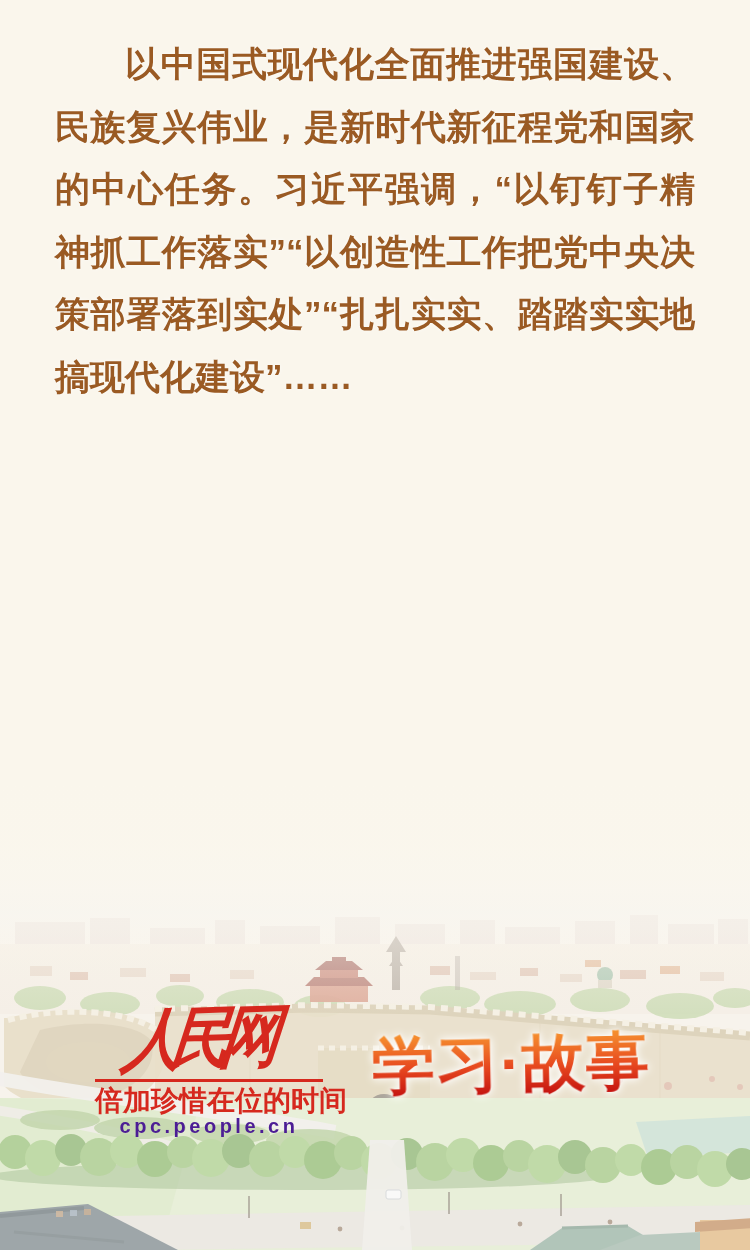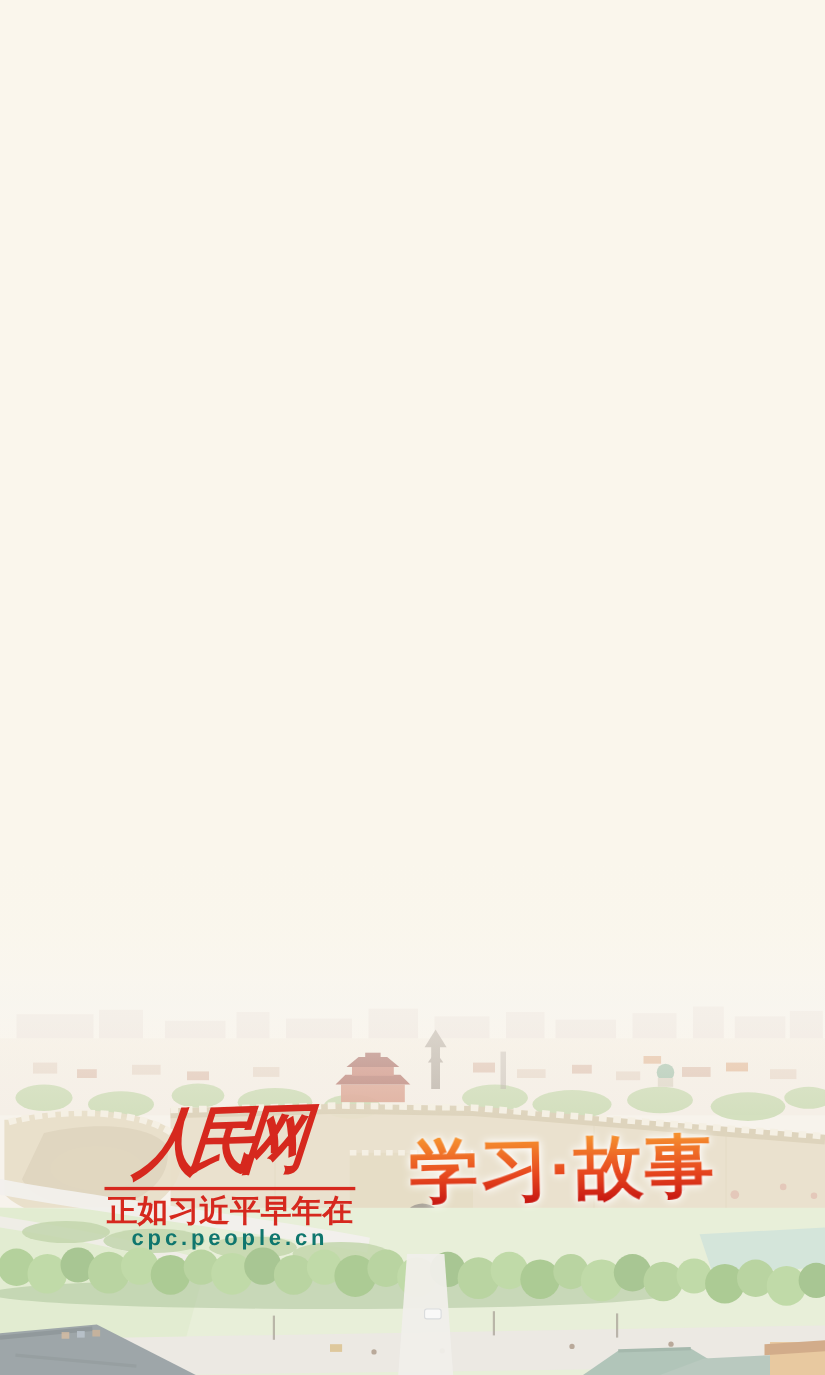--- a/index.html
+++ b/index.html
@@ -42,21 +42,21 @@
     white-space:nowrap;
   }
   .brand-rule{position:absolute;left:0;top:77px;width:228px;height:3px;background:#D6281E;}
   .brand-name{
     position:absolute;left:0;top:84px;width:228px;
     font-size:28px;font-weight:800;color:#D6281E;
     text-align:center;letter-spacing:0;line-height:1.05;white-space:nowrap;
   }
   .brand-url{
     position:absolute;left:0;top:113px;width:228px;
-    font-size:20px;font-weight:700;color:#0f766e;
+    font-size:20px;font-weight:700;color:#4c1d95;
     text-align:center;letter-spacing:3.5px;white-space:nowrap;
   }
   
   .series-title{
     position:absolute;left:372px;top:1032px;z-index:4;
     font-size:63px;font-weight:800;line-height:1;letter-spacing:1px;
     color:#D7261A;white-space:nowrap;
     transform:rotate(-1.2deg);
     filter:drop-shadow(0 0 4px rgba(255,255,255,.9)) drop-shadow(0 0 1px rgba(255,255,255,.8));
   }
@@ -66,20 +66,21 @@
       -webkit-background-clip:text;background-clip:text;color:transparent;
     }
   }
 </style>
 </head>
 <body>
 
 <div class="canvas">
 
   <div class="article">
+    <p>以中国式现代化全面推进强国建设、民族复兴伟业，是新时代新征程党和国家的中心任务。习近平强调，“以钉钉子精神抓工作落实”“以创造性工作把党中央决策部署落到实处”“扎扎实实、踏踏实实地搞现代化建设”……</p>
   </div>
 
   <div class="photo">
     <svg viewBox="0 0 750 470" xmlns="http://www.w3.org/2000/svg">
       <defs>
         <linearGradient id="sky" x1="0" y1="0" x2="0" y2="1">
           <stop offset="0" stop-color="#FAF6EC"></stop>
           <stop offset="0.28" stop-color="#F1EFEA"></stop>
           <stop offset="0.36" stop-color="#F5EDE3"></stop>
           <stop offset="0.5" stop-color="#F2EBDF"></stop>
@@ -258,19 +259,19 @@
       <polygon points="695,442 755,438 755,448 695,452" fill="#B5763C"></polygon>
 
       <rect x="0" y="0" width="750" height="470" fill="#FFFFFF" opacity="0.4"></rect>
     </svg>
   </div>
   <div class="photo-fade"></div>
 
   <div class="logo-block">
     <div class="brand-script">人民网</div>
     <div class="brand-rule"></div>
-    <div class="brand-name">正如习近平早年在</div>
+    <div class="brand-name">倍加珍惜在位的时间</div>
     <div class="brand-url">cpc.people.cn</div>
   </div>
 
   <div class="series-title">学习·故事</div>
 
 </div>
 
 </body></html>

